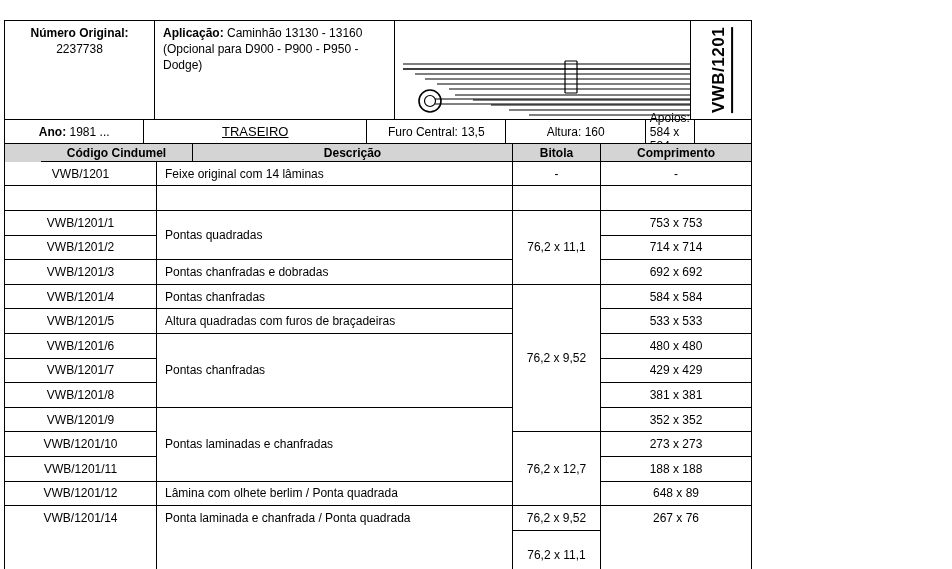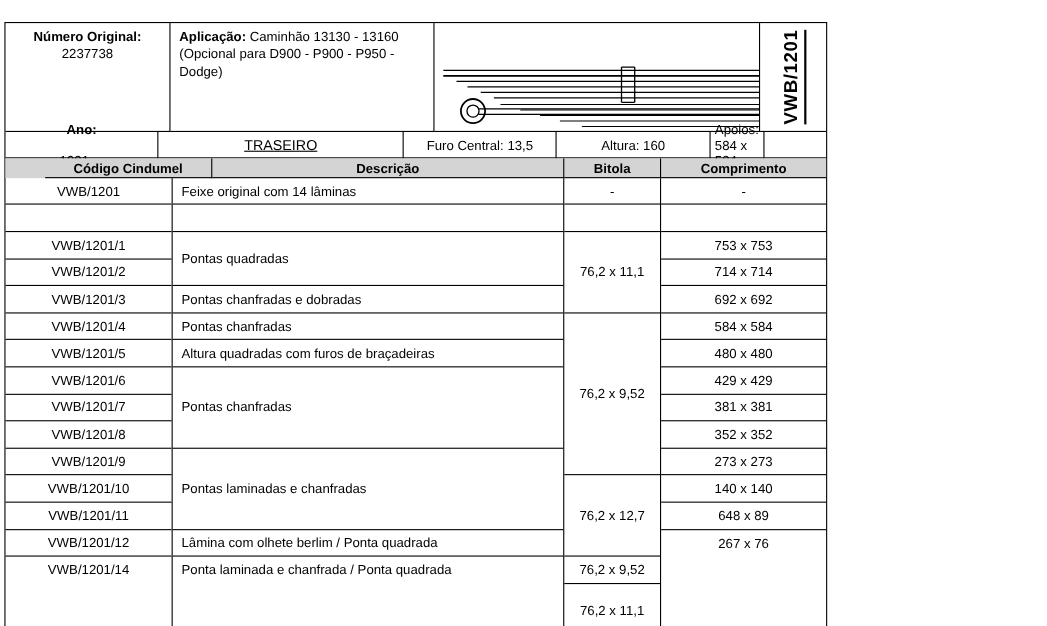--- a/index.html
+++ b/index.html
@@ -91,21 +91,20 @@
   }
   .info-cell {
     box-sizing: border-box;
     border-right: 1px solid #000;
     border-bottom: 1px solid #000;
     display: flex;
     align-items: center;
     justify-content: center;
     font-size: 12px;
     padding: 0 4px;
-    flex-direction: column;
   }
   .info-cell b { font-weight: bold; }
   .w-ano { width: 150px; }
   .w-tras { width: 240px; }
   .w-furo { width: 150px; }
   .w-alt  { width: 150px; }
   .w-apoios { flex: 1; }
   .w-last { width: 60px; border-right: none; }
   .underline-bold {
     font-weight: normal;
@@ -293,25 +292,26 @@
         <div class="cellrow center nobottom" style="height:49.2px">76,2 x 11,1</div>
       </div>
 
       <div class="col col-len">
         <div class="cellrow center h25">-</div>
         <div class="cellrow center h25"></div>
         <div class="cellrow center h25">753 x 753</div>
         <div class="cellrow center h25">714 x 714</div>
         <div class="cellrow center h25">692 x 692</div>
         <div class="cellrow center h25">584 x 584</div>
+        <div class="cellrow center h25">533 x 533</div>
         <div class="cellrow center h25">480 x 480</div>
         <div class="cellrow center h25">429 x 429</div>
         <div class="cellrow center h25">381 x 381</div>
         <div class="cellrow center h25">352 x 352</div>
         <div class="cellrow center h25">273 x 273</div>
-        <div class="cellrow center h25">140 x 140</div>
+        <div class="cellrow center h25">188 x 188</div>
         <div class="cellrow center h25">648 x 89</div>
         <div class="cellrow center h25 nobottom">267 x 76</div>
       </div>
 
     </div>
   </div>
 </div>
 
 </body></html>

